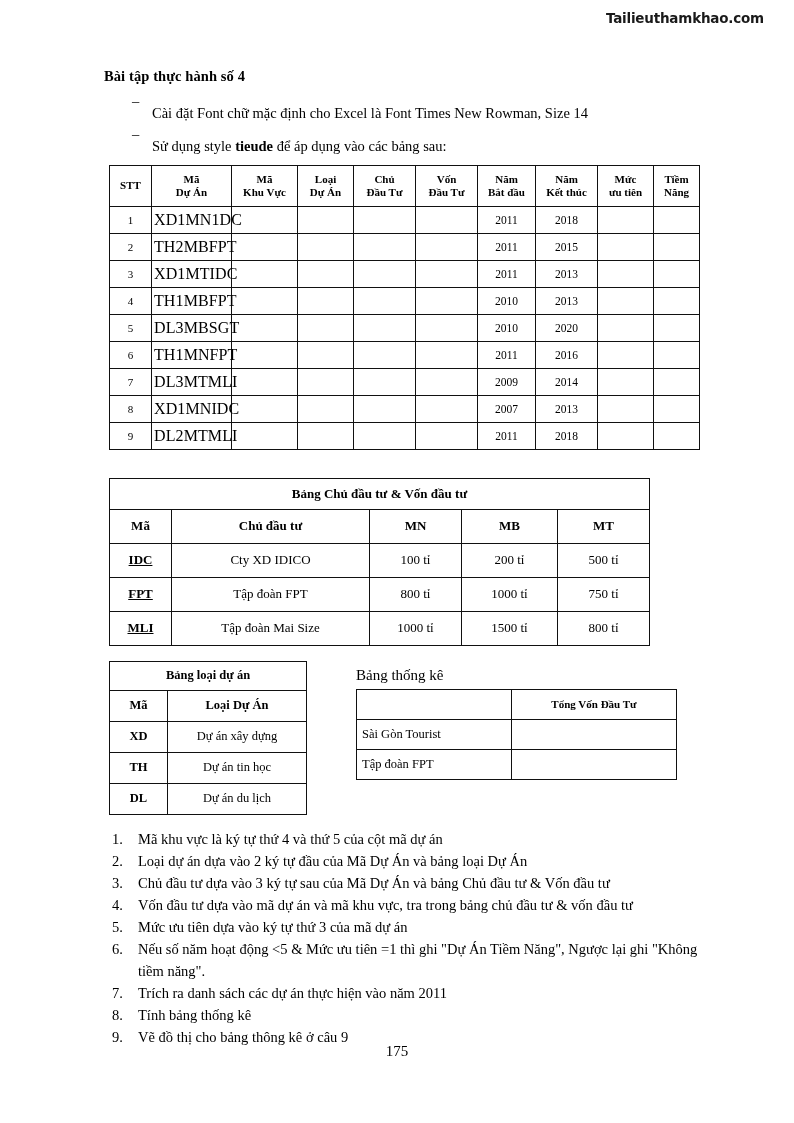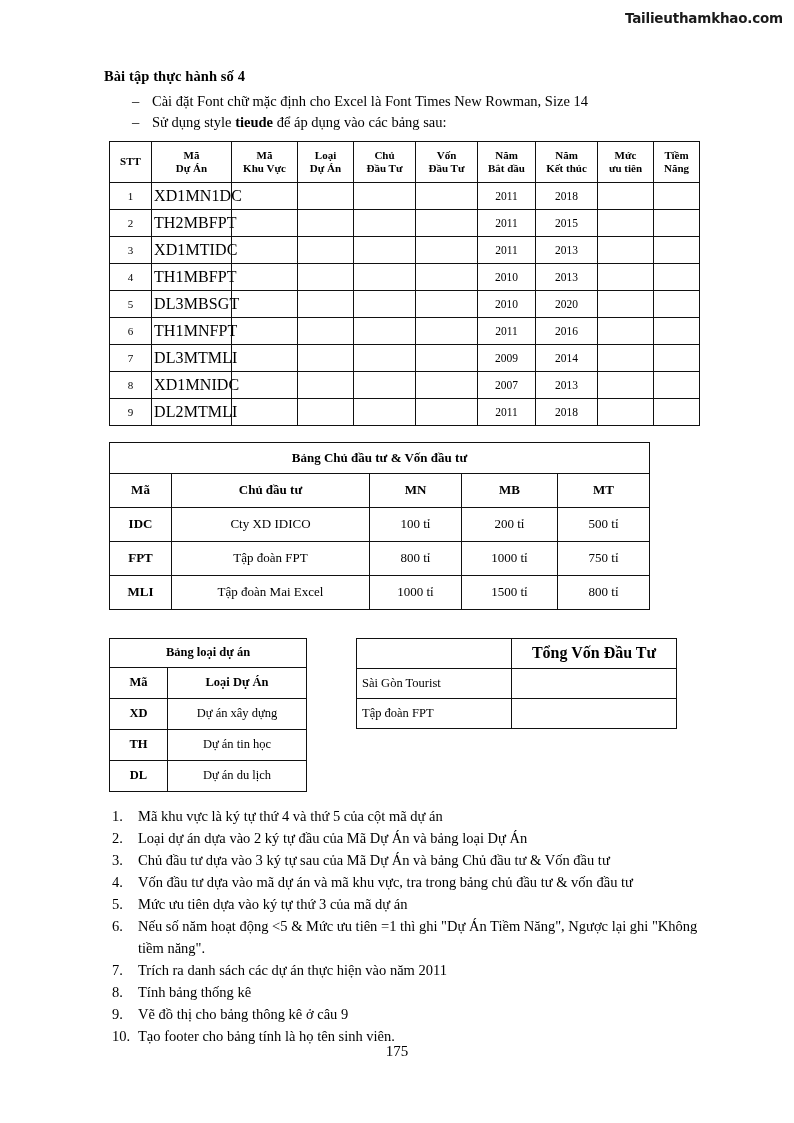--- a/index.html
+++ b/index.html
@@ -13,21 +13,21 @@
     position: relative;
     font-family: "Liberation Serif", "DejaVu Serif", serif;
     color: #000000;
     overflow: hidden;
   }
 
   
   .watermark {
     position: absolute;
     top: 10px;
-    right: 11px;
+    right: 30px;
     font-family: "DejaVu Sans", "Liberation Sans", sans-serif;
     font-size: 13.5px;
     font-weight: 600;
     letter-spacing: -0.2px;
     color: #1a1a1a;
     white-space: nowrap;
   }
 
   
   .page {
@@ -54,29 +54,28 @@
     align-items: flex-start;
     font-size: 14.5px;
     line-height: 1.48;
     padding-left: 28px;
   }
   .dash-mark {
     width: 20px;
     flex: 0 0 20px;
     text-align: left;
   }
-  .dash-text { flex: 1; }
+  .dash-text { flex: 1; margin-top: 12px; }
   .dash-text b { font-weight: bold; }
 
   
   table {
     border-collapse: collapse;
     table-layout: fixed;
     font-size: 11.5px;
-    margin-top: 13px;
   }
   table td, table th {
     border: 1px solid #111;
     padding: 2px 2px;
     text-align: center;
     vertical-align: middle;
     font-weight: normal;
   }
 
   
@@ -95,34 +94,34 @@
     height: 22px;
     font-size: 11.5px;
   }
   .tbl-projects td.c-stt { font-size: 11px; }
   .tbl-projects td.c-ma  { font-size: 16px; letter-spacing: 0.1px; }
   .tbl-projects tr.no-rule td { border-top-color: transparent; }
 
   
   .tbl-investors {
     width: 540px;
-    margin: 16px 0 0 5px;
+    margin: 28px 0 0 5px;
     padding-left: 40px;
   }
   .tbl-investors td {
     height: 29px;
     font-size: 13px;
   }
   .tbl-investors .t2-title {
     font-weight: bold;
     font-size: 13px;
     height: 26px;
   }
   .tbl-investors .t2-head { font-weight: bold; font-size: 13px; }
-  .tbl-investors .t2-code { font-weight: bold; font-size: 13px; }
+  .tbl-investors .t2-code { font-weight: bold; font-size: 13px; text-decoration: underline; }
 
   
   .lower-band {
     display: flex;
     align-items: flex-start;
     margin: 15px 0 0 5px;
   }
   .tbl-types { width: 197px; }
   .tbl-types td { height: 26px; font-size: 12.5px; }
   .tbl-types .t3-title { font-weight: bold; font-size: 12.5px; height: 24px; }
@@ -133,21 +132,21 @@
   .stats-caption {
     font-size: 15px;
     margin: 6px 0 5px 0;
     white-space: nowrap;
   }
   .tbl-stats {
     width: 320px;
     margin-left: 0;
   }
   .tbl-stats td { height: 25px; font-size: 12.5px; }
-  .tbl-stats .s-head { font-weight: bold; font-size: 16px; }
+  .tbl-stats .s-head { font-weight: bold; font-size: 11px; }
   .tbl-stats .s-label { text-align: left; padding-left: 5px; }
 
   
   .num-list {
     margin: 13px 0 0 0;
     padding: 0;
     list-style: none;
   }
   .num-li {
     display: flex;
@@ -360,21 +359,21 @@
       </tr>
       <tr>
         <td class="t2-code">FPT</td>
         <td>Tập đoàn FPT</td>
         <td>800  tỉ</td>
         <td>1000  tỉ</td>
         <td>750  tỉ</td>
       </tr>
       <tr>
         <td class="t2-code">MLI</td>
-        <td>Tập đoàn Mai Excel</td>
+        <td>Tập đoàn Mai Size</td>
         <td>1000  tỉ</td>
         <td>1500  tỉ</td>
         <td>800  tỉ</td>
       </tr>
     </tbody>
   </table>
 
   <div class="lower-band">
 
     <table class="tbl-types">
@@ -399,20 +398,21 @@
           <td>Dự án tin học</td>
         </tr>
         <tr>
           <td class="t3-code">DL</td>
           <td>Dự án du lịch</td>
         </tr>
       </tbody>
     </table>
 
     <div class="stats-wrap">
+      <div class="stats-caption">Bảng thống kê</div>
       <table class="tbl-stats">
         <colgroup>
             <col style="width:155px">
             <col style="width:165px">
           </colgroup>
         <tbody>
           <tr>
             <td class="s-label"></td>
             <td class="s-head">Tổng Vốn Đầu Tư</td>
           </tr>
@@ -459,21 +459,17 @@
       <span class="num-text">Trích ra danh sách các dự án thực hiện vào năm 2011</span>
     </li>
     <li class="num-li">
       <span class="num-mark">8.</span>
       <span class="num-text">Tính bảng thống kê</span>
     </li>
     <li class="num-li">
       <span class="num-mark">9.</span>
       <span class="num-text">Vẽ đồ thị cho bảng thông kê ở câu 9</span>
     </li>
-    <li class="num-li">
-      <span class="num-mark">10.</span>
-      <span class="num-text">Tạo footer cho bảng tính là họ tên sinh viên.</span>
-    </li>
   </ol>
 
 </div>
 
 <div class="folio">175</div>
 
 </body></html>

